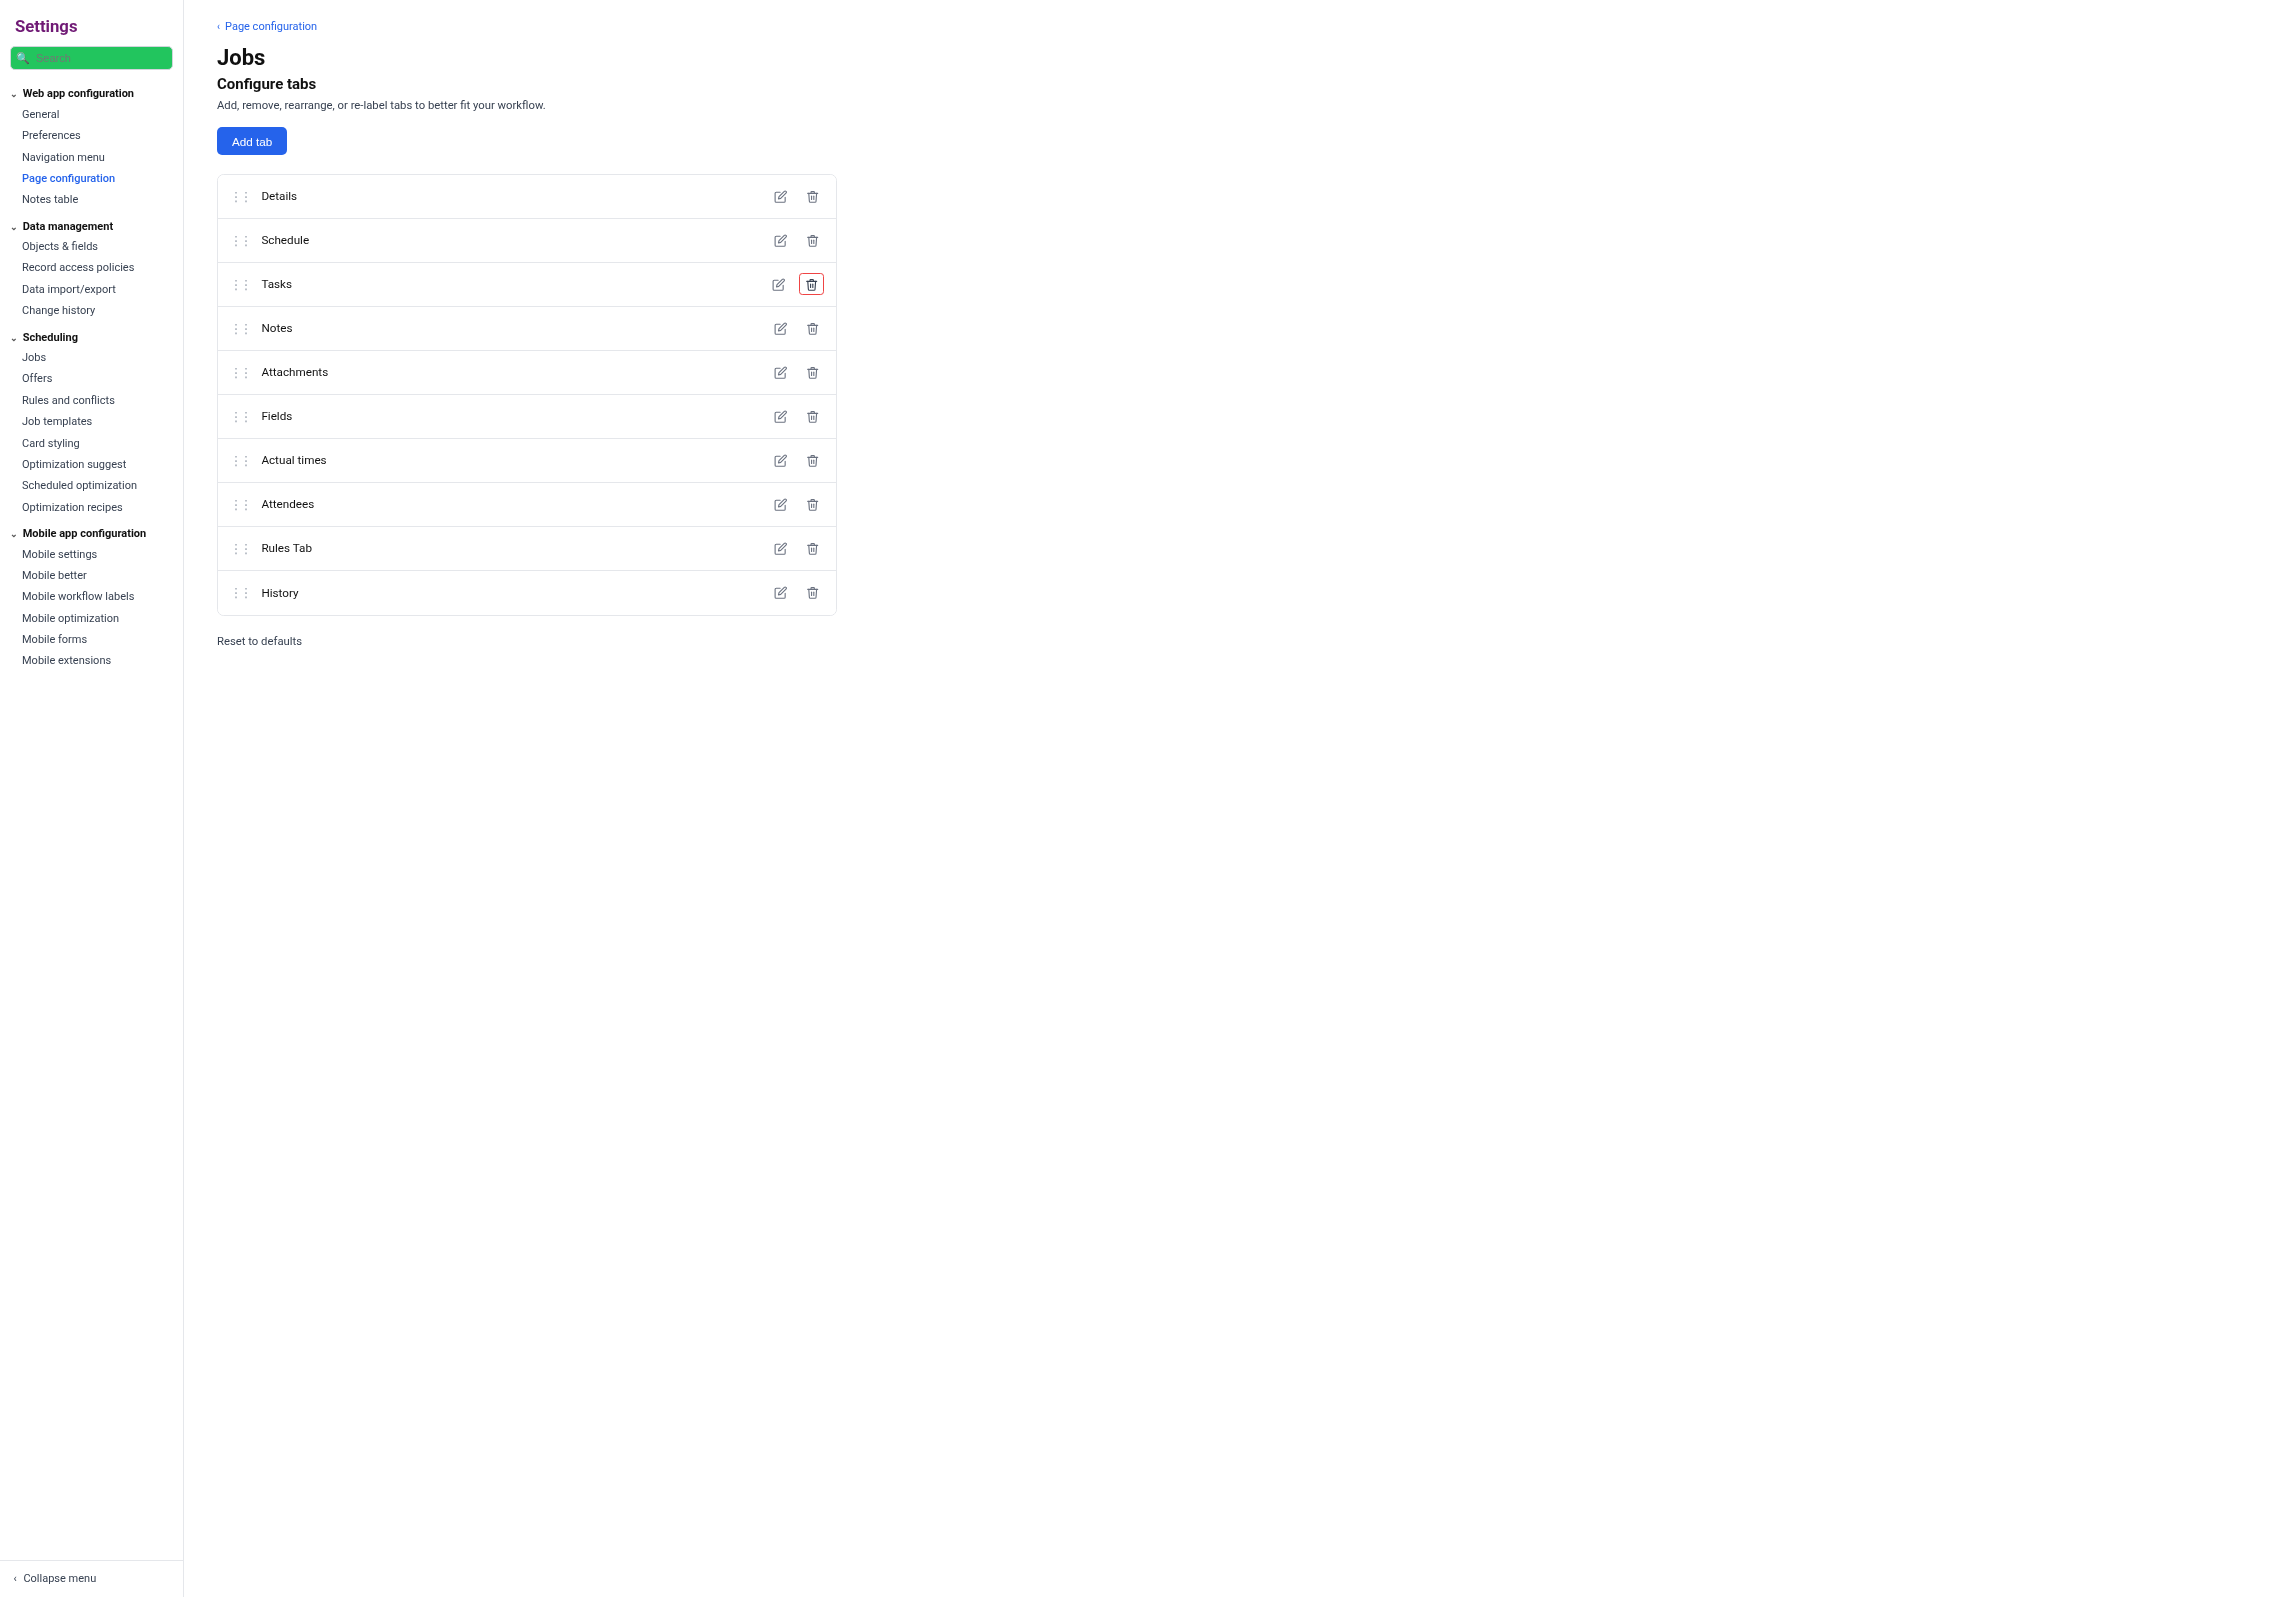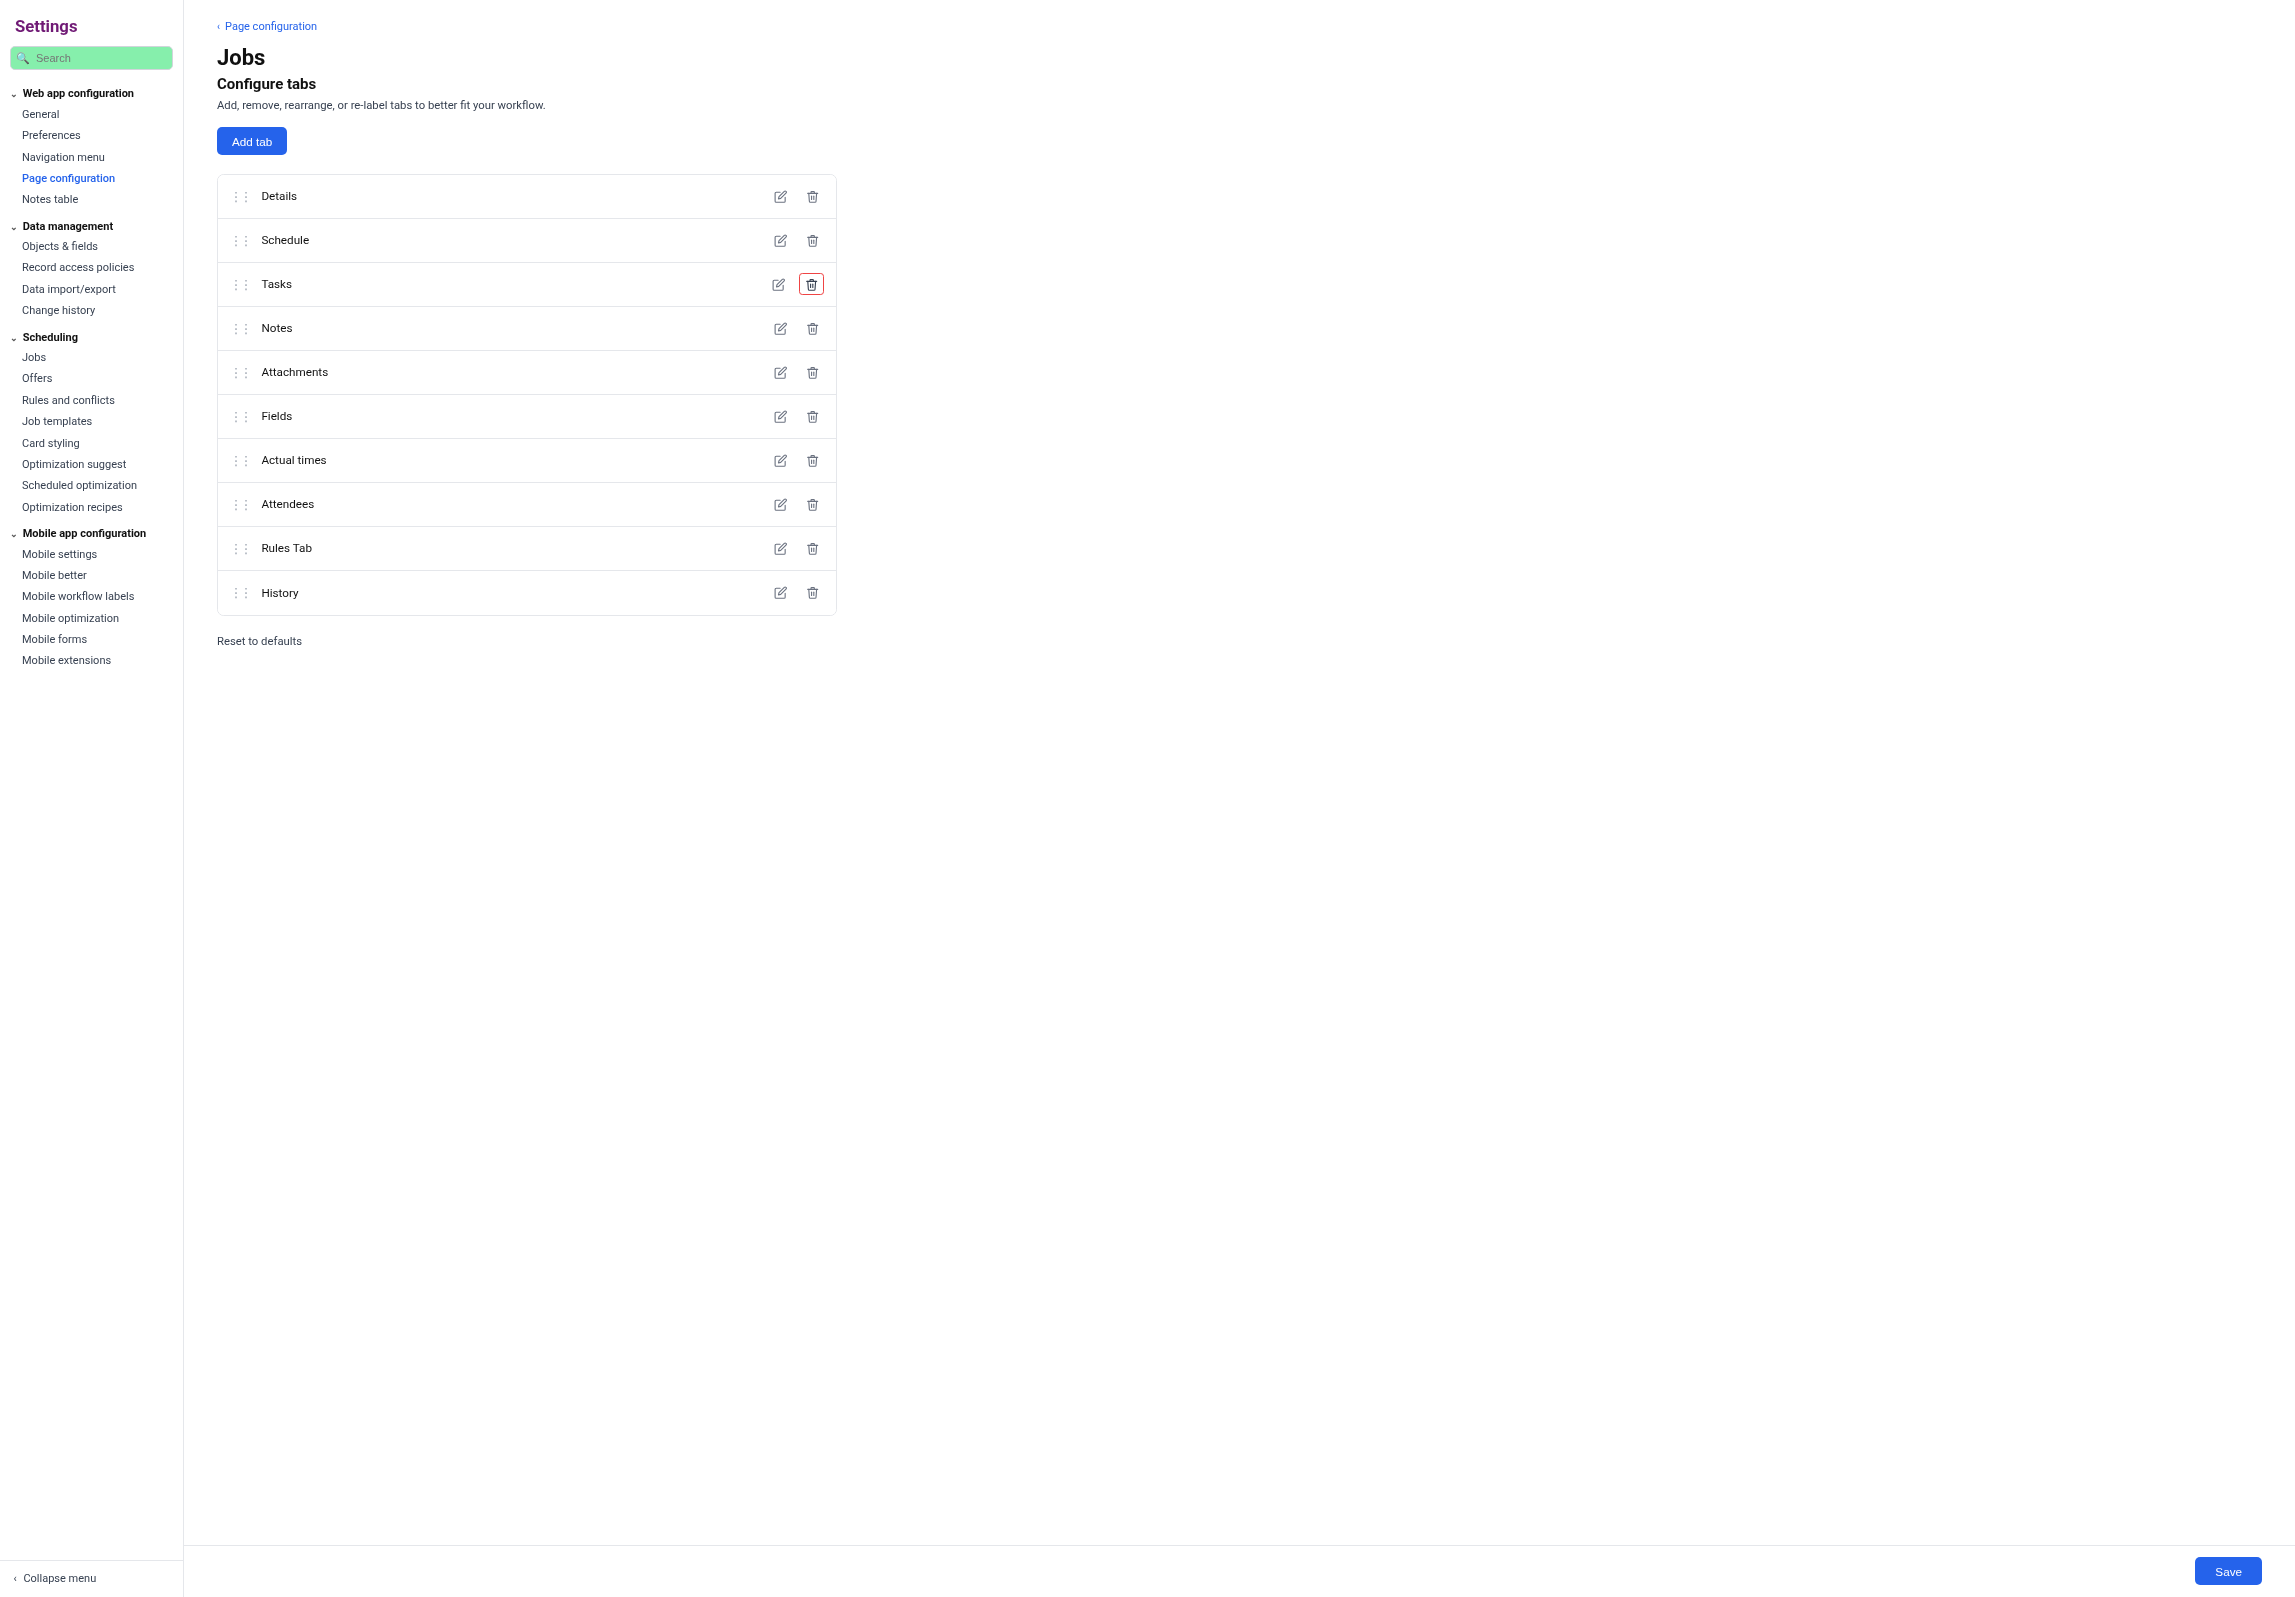--- a/index.html
+++ b/index.html
@@ -27,21 +27,21 @@
       position: relative;
     }
     .sidebar-search input {
       width: 100%;
       padding: 5px 8.4px 5px 25px;
       border: 0.8px solid #d1d5db;
       border-radius: 5px;
       font-size: 11px;
       color: #555;
       outline: none;
-      background: #86efac;
+      background: #22c55e;
     }
     .sidebar-search .search-icon {
       position: absolute;
       left: 6.7px;
       top: 50%;
       transform: translateY(-50%);
       color: #9ca3af;
       font-size: 11px;
     }
     .sidebar-section {
@@ -506,17 +506,14 @@
                 <path d="M9 6V4a1 1 0 0 1 1-1h4a1 1 0 0 1 1 1v2"></path>
               </svg>
             </button>
           </div>
         </div>
       </div>
 
     <a class="reset-link">Reset to defaults</a>
   </div>
 
-  <div class="bottom-bar">
-    <button class="save-btn">Save</button>
-  </div>
 </main>
 
 
 </body></html>

